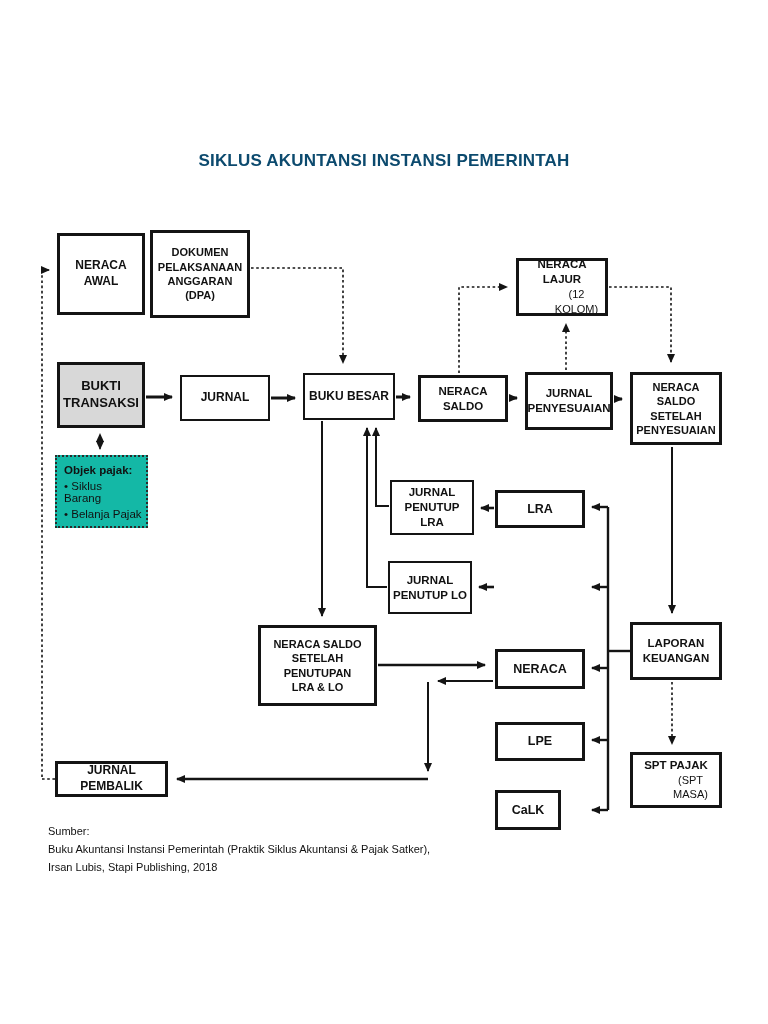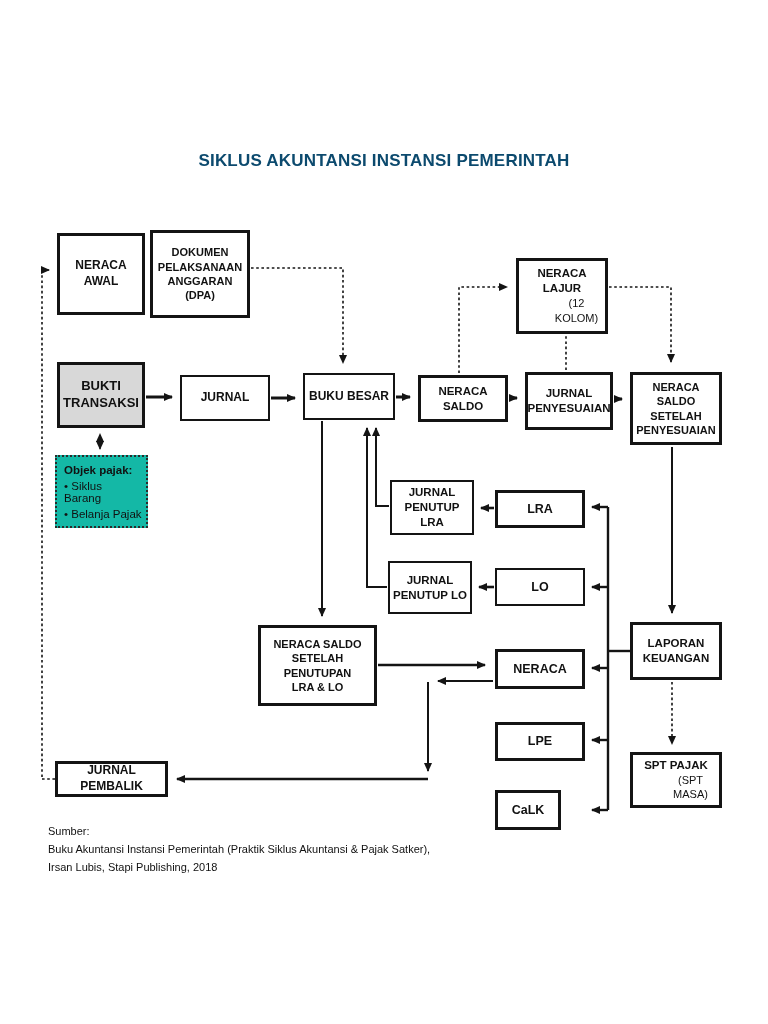--- a/index.html
+++ b/index.html
@@ -17,21 +17,21 @@
     position:absolute; box-sizing:border-box; background:#ffffff;
     border:2px solid #141414; display:flex; flex-direction:column;
     align-items:center; justify-content:center; text-align:center;
   }
   .node .lbl { white-space:pre-line; font-weight:700; font-size:11.5px; line-height:1.3;text-align:center; }
   .node .sub { white-space:pre-line; font-weight:400; font-size:11px; line-height:1.35;margin-left:29px; }
   .b3 { border-width:3px; }
 
   .n-neraca-awal       { left:57px;  top:233px; width:88px;  height:82px; }
   .n-dpa               { left:150px; top:230px; width:100px; height:88px; }
-  .n-neraca-lajur      { left:516px; top:258px; width:92px;  height:76px; }
+  .n-neraca-lajur      { left:516px; top:258px; width:92px;  height:58px; }
   .n-bukti             { left:57px;  top:362px; width:88px;  height:66px; background:#d8d8d8; }
   .n-jurnal            { left:180px; top:375px; width:90px;  height:46px; }
   .n-buku-besar        { left:303px; top:373px; width:92px;  height:47px; }
   .n-neraca-saldo      { left:418px; top:375px; width:90px;  height:47px; }
   .n-jurnal-penyesuaian{ left:525px; top:372px; width:88px;  height:58px; }
   .n-nssp              { left:630px; top:372px; width:92px;  height:73px; }
   .n-jp-lra            { left:390px; top:480px; width:84px;  height:55px; }
   .n-lra               { left:495px; top:490px; width:90px;  height:38px; }
   .n-jp-lo             { left:388px; top:561px; width:84px;  height:53px; }
   .n-lo                { left:495px; top:568px; width:90px;  height:38px; }
@@ -176,23 +176,20 @@
 
   <div class="node b3 n-lra">
     <span class="lbl">LRA</span>
   </div>
 
   <div class="node n-jp-lo">
     <span class="lbl">JURNAL
 PENUTUP LO</span>
   </div>
 
-  <div class="node n-lo">
-    <span class="lbl">LO</span>
-  </div>
 
   <div class="node b3 n-nss-penutupan">
     <span class="lbl">NERACA SALDO
 SETELAH PENUTUPAN
 LRA &amp; LO</span>
   </div>
 
   <div class="node b3 n-neraca">
     <span class="lbl">NERACA</span>
   </div>

